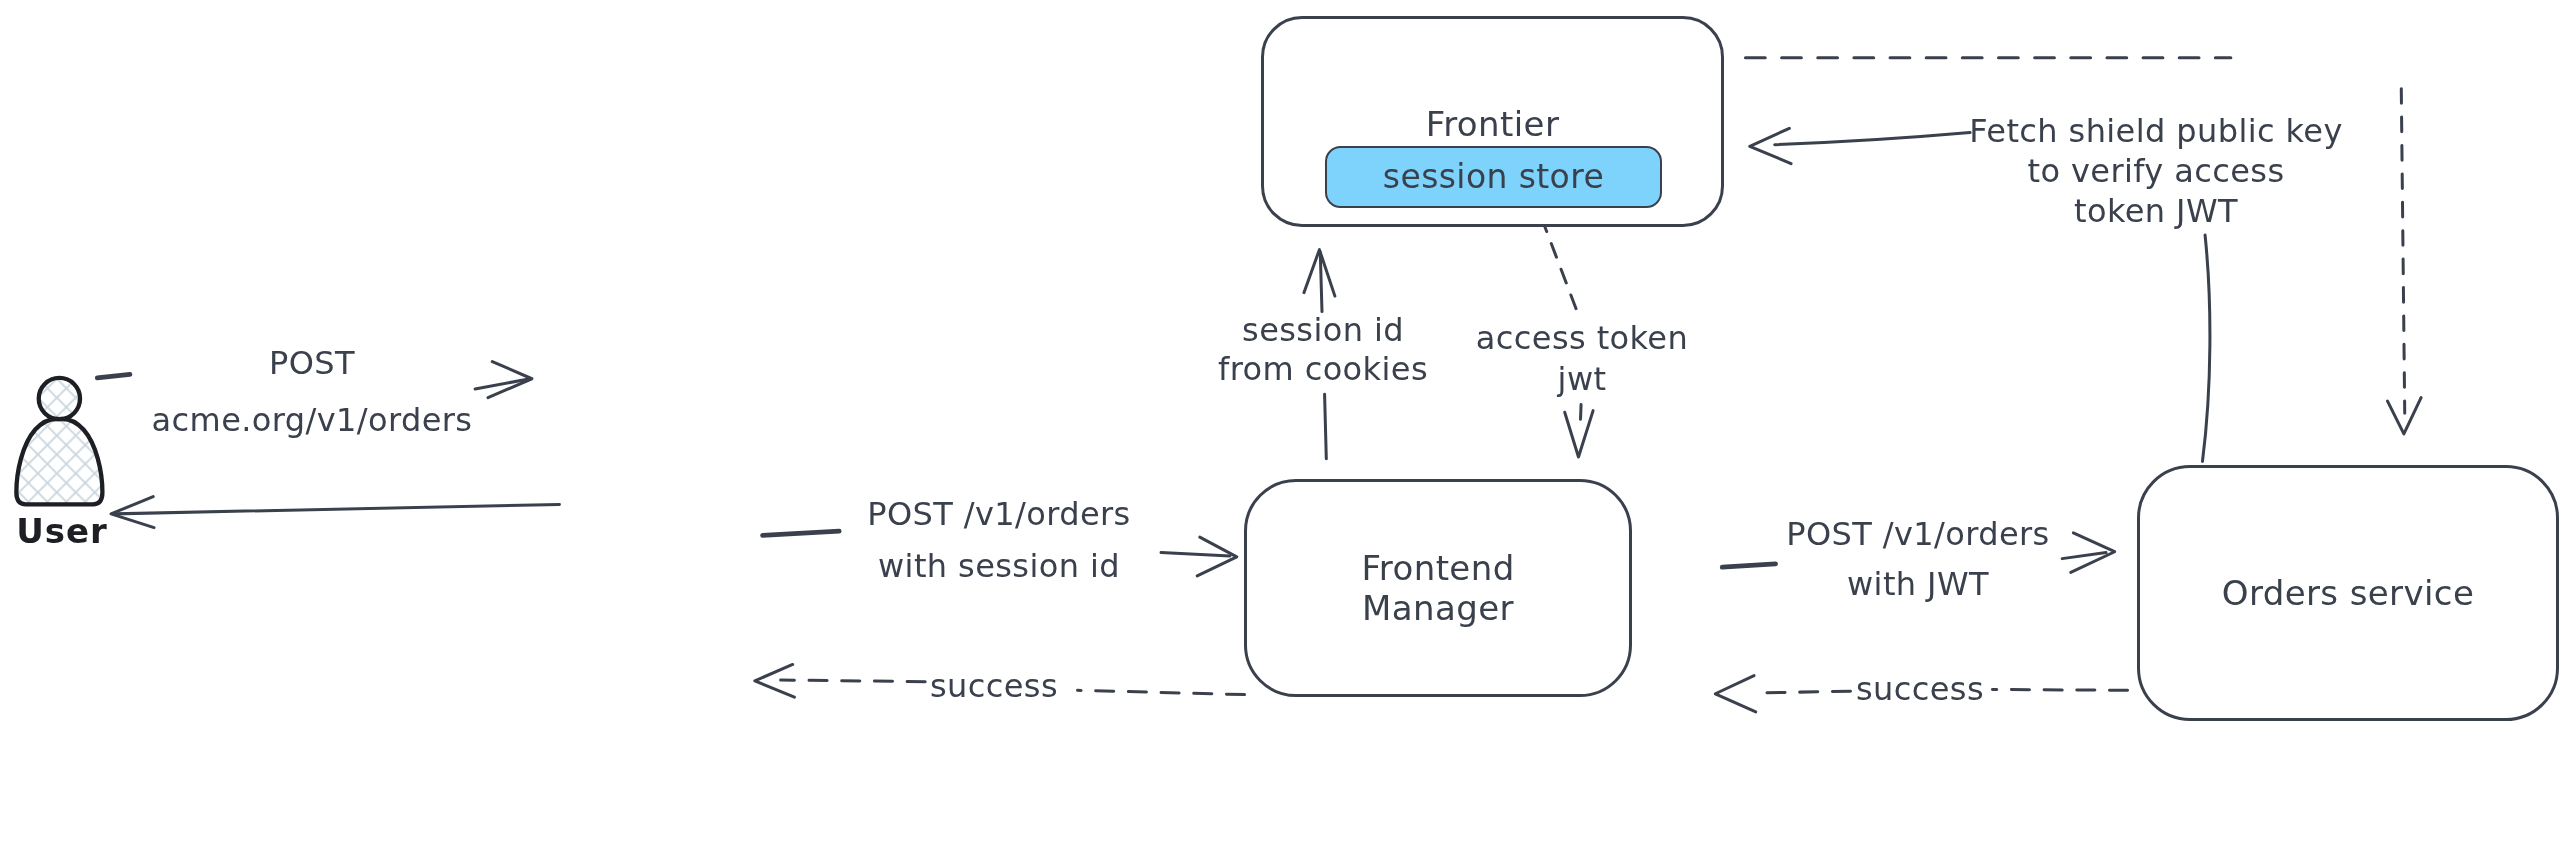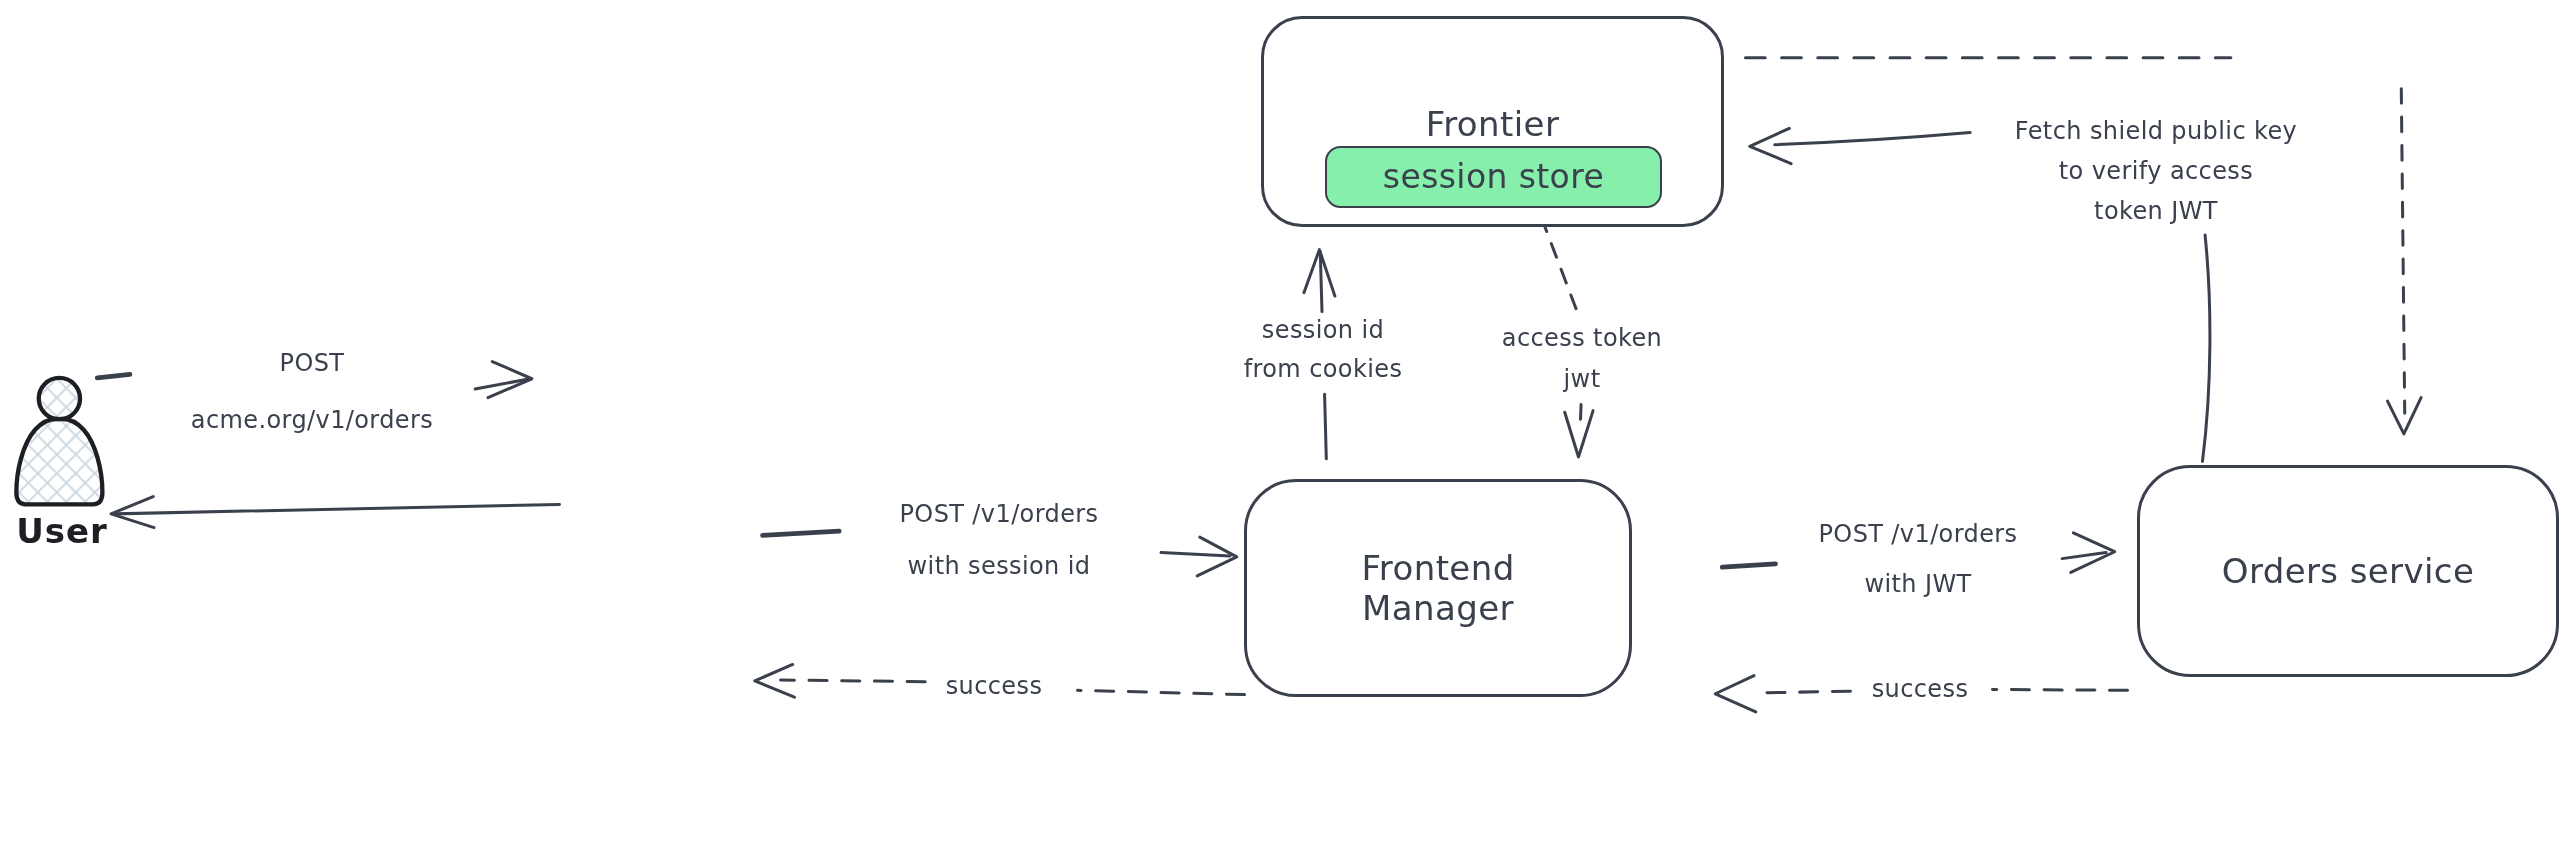--- a/index.html
+++ b/index.html
@@ -31,31 +31,31 @@
     white-space: pre-line;
     color: #3a414d;
     letter-spacing: 0.4px;
   }
   #load-balancer { left: 566px; top: 21.5px; width: 167px; height: 805px; border-radius: 48px; }
   #frontier { left: 1261px; top: 15.5px; width: 463px; height: 211px; border-radius: 41px; display: block; }
   #frontier-title { position: absolute; left: 50%; top: 105px; transform: translate(-50%, -50%); }
   #session-store {
     position: absolute; left: 61px; top: 127px; width: 337px; height: 62px;
     border: 2.6px solid #3a414d; border-radius: 15.5px; box-sizing: border-box;
-    display: flex; align-items: center; justify-content: center; background: #86efac;
+    display: flex; align-items: center; justify-content: center; background: #7dd3fc;
   }
   #session-store .node-label { font-size: 33px; }
   #frontend-manager { left: 1244px; top: 479px; width: 388px; height: 218px; border-radius: 52px; }
   #frontend-manager .node-label { line-height: 40px; }
-  #orders-service { left: 2137px; top: 465px; width: 422px; height: 212px; border-radius: 53px; }
+  #orders-service { left: 2137px; top: 465px; width: 422px; height: 256px; border-radius: 53px; }
 
   .lbl {
     position: absolute;
     transform: translate(-50%, -50%);
-    font-size: 24px;
+    font-size: 32px;
     text-align: center;
     white-space: pre-line;
     color: #3a414d;
     letter-spacing: 0.4px;
   }
   .lh45 { line-height: 39px; }
   .lh46 { line-height: 40px; }
   .lh48 { line-height: 41px; }
   .lh58 { line-height: 50px; }
   .lh60 { line-height: 52px; }

